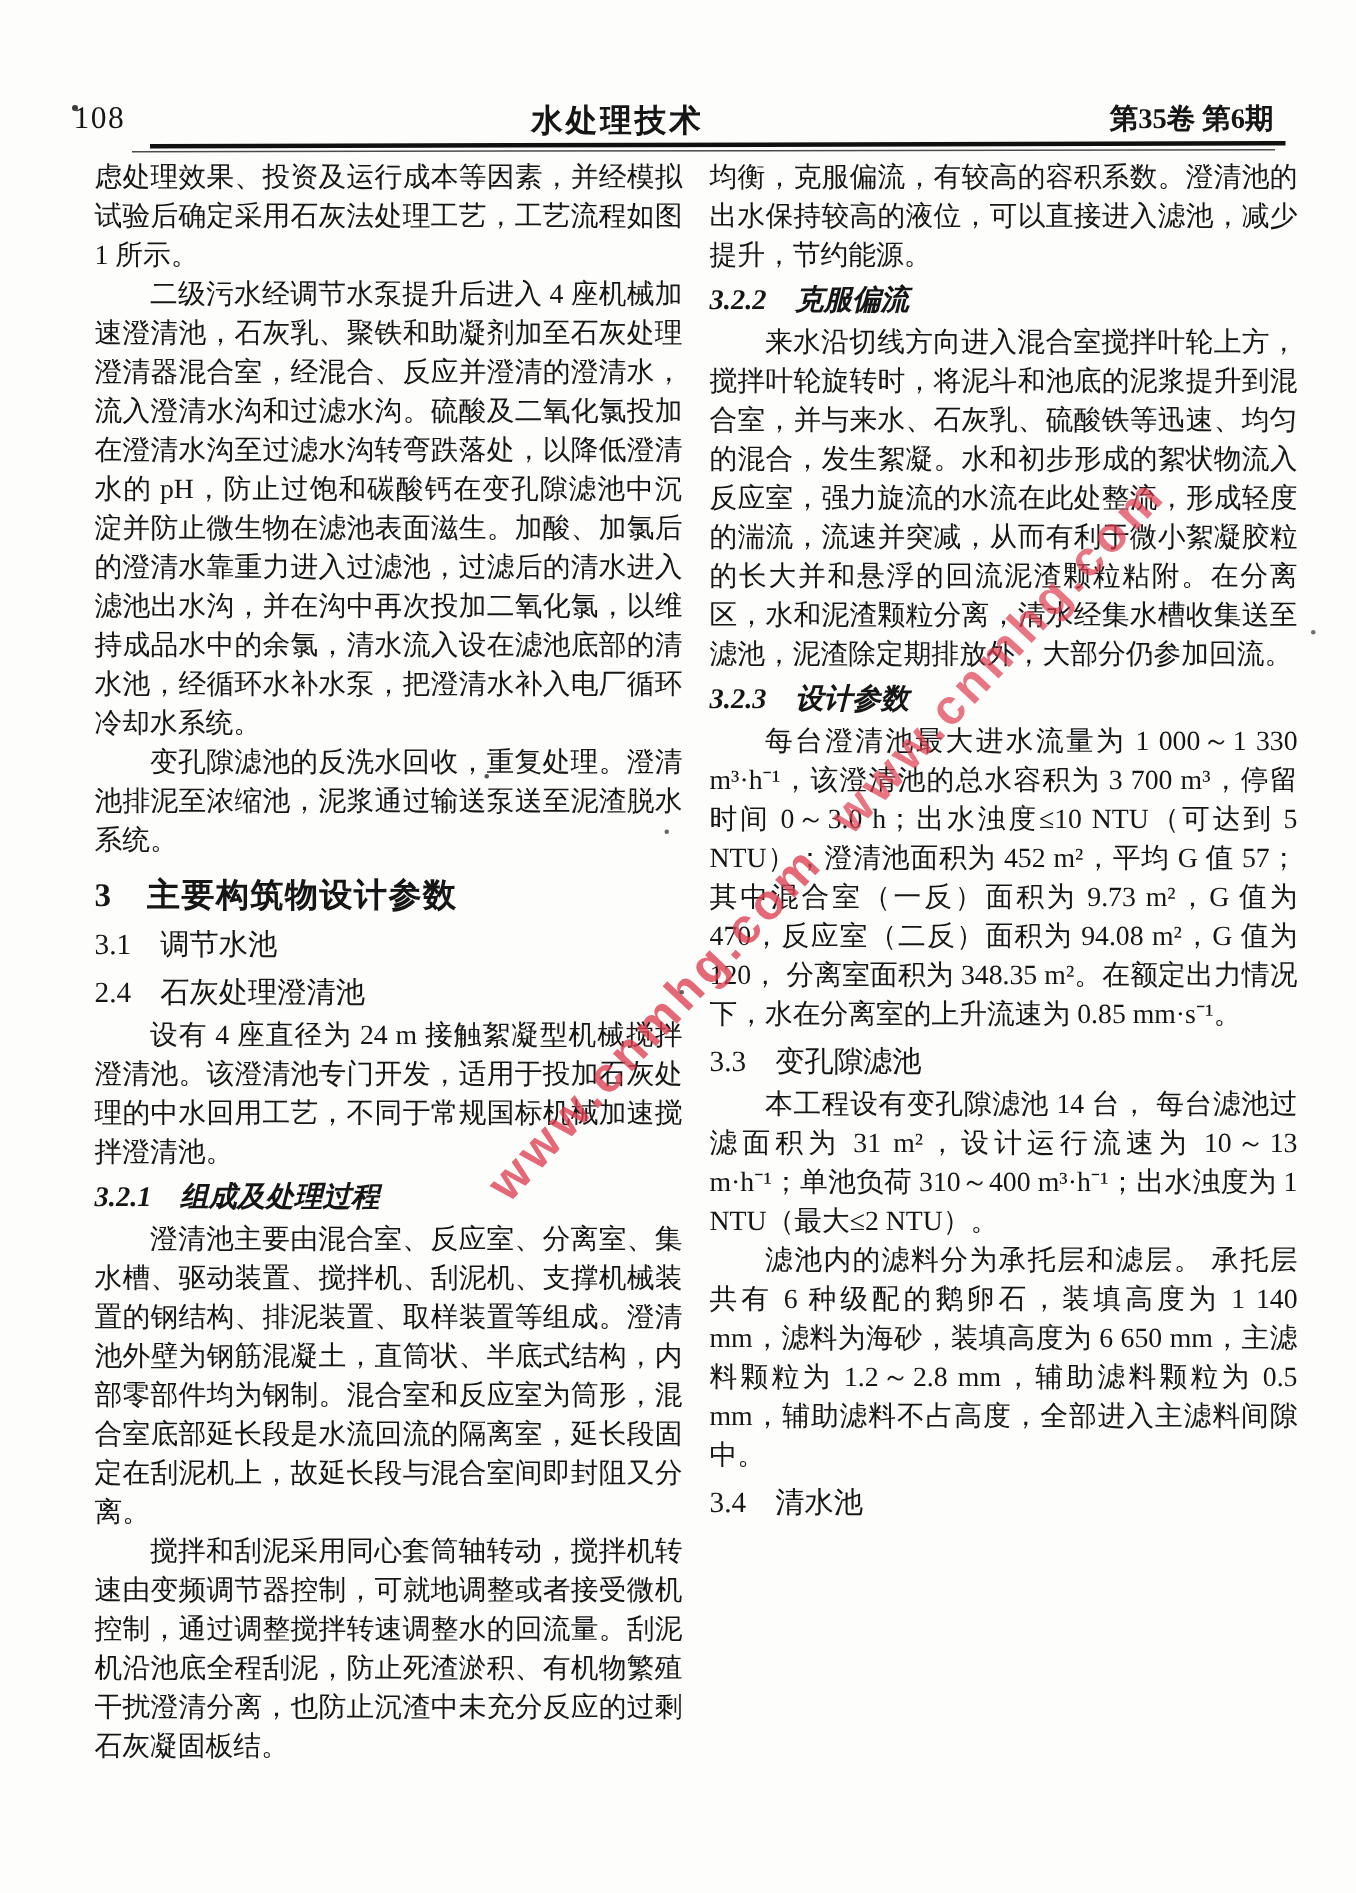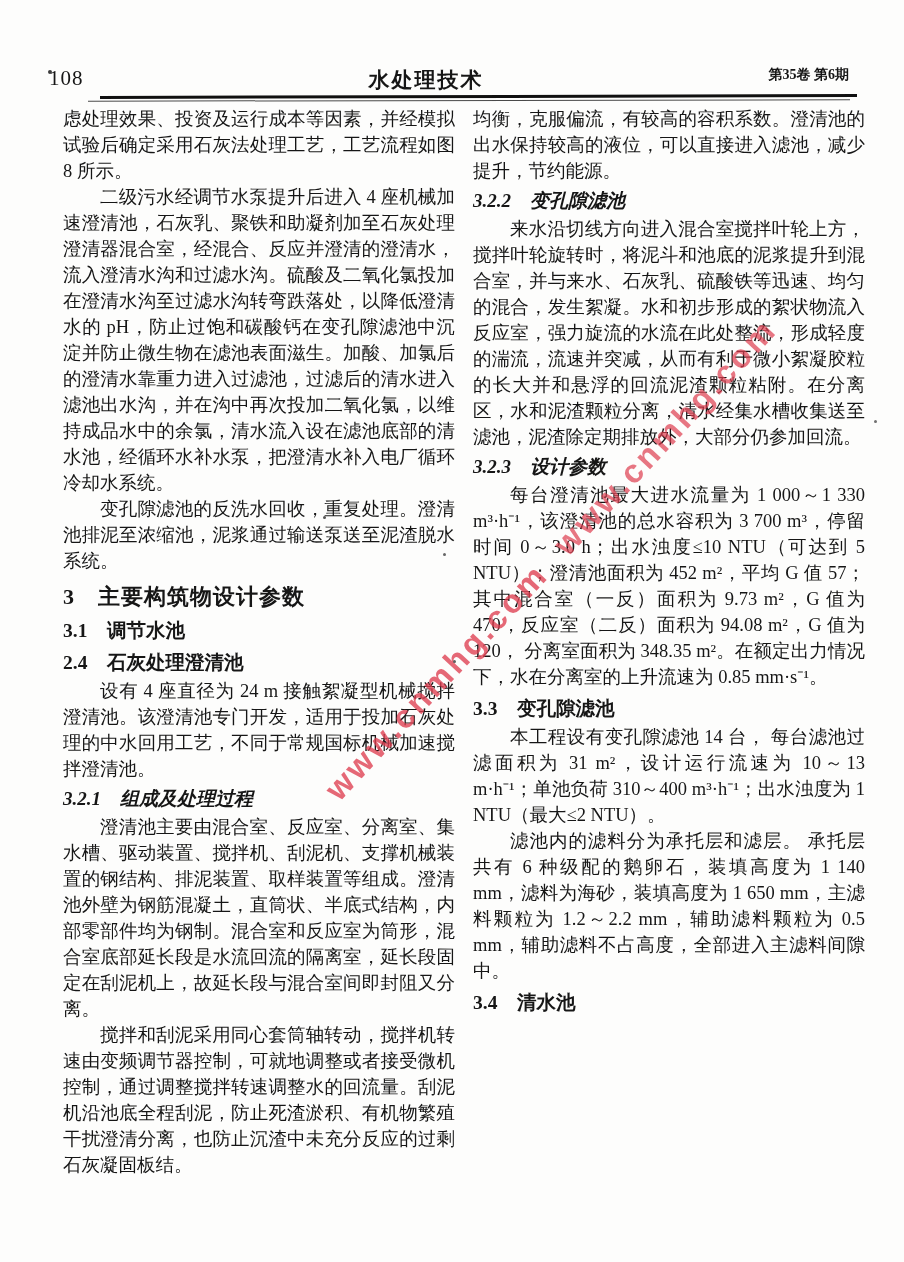--- a/index.html
+++ b/index.html
@@ -16,34 +16,34 @@
     background:#fdfdfc;
     overflow:hidden;
   }
   
   .hdr{
     position:absolute;top:66px;left:49px;width:800px;
     display:flex;align-items:flex-start;
   }
   .hdr .pgnum{font-size:21px;letter-spacing:1px;}
   .hdr .jtitle{flex:1;text-align:center;font-weight:bold;font-size:21px;letter-spacing:2px;}
-  .hdr .issue{font-weight:bold;font-size:14px;white-space:nowrap;}
+  .hdr .issue{font-weight:bold;font-size:19px;white-space:nowrap;}
   .rule-a{position:absolute;top:95px;left:100px;width:757px;height:3px;background:#101010;transform:rotate(-0.15deg);}
   .rule-b{position:absolute;top:100px;left:88px;width:762px;height:1px;background:#4a4a4a;transform:rotate(-0.1deg);}
   
   .cols{
     position:absolute;top:106px;left:63px;width:802px;
     display:flex;gap:18px;
     font-size:18.5px;line-height:26px;
   }
   .col{width:392px;text-align:justify;text-justify:inter-ideograph;}
   .blk{margin:0;}
   .blk.ind{text-indent:2em;font-family:Liberation Serif, serif;}
   .blk.h2{font-weight:bold;font-size:22px;margin:10px 0 8px;letter-spacing:1px;text-indent:0;}
-  .blk.h3{font-weight:bold;font-size:19.5px;margin:6px 0 2px;text-indent:0;}
+  .blk.h3{font-weight:normal;font-size:19.5px;margin:6px 0 2px;text-indent:0;}
   .blk.h4{font-weight:bold;font-style:italic;font-size:19px;margin:4px 0 2px;text-indent:0;}
   
   .wm{
     position:absolute;left:345px;top:770px;
     transform:rotate(-47deg);transform-origin:left bottom;
     color:rgba(222,62,80,0.78);
     font-family:"Liberation Sans","DejaVu Sans",sans-serif;
     font-size:33px;font-weight:bold;letter-spacing:3px;
     white-space:nowrap;pointer-events:none;
   }
@@ -64,40 +64,40 @@
   <div class="hdr">
     <span class="pgnum">108</span>
     <span class="jtitle">水处理技术</span>
     <span class="issue">第35卷  第6期</span>
   </div>
   <div class="rule-a"></div>
   <div class="rule-b"></div>
 
   <div class="cols">
     <div class="col">
-        <div class="blk p">虑处理效果、投资及运行成本等因素，并经模拟试验后确定采用石灰法处理工艺，工艺流程如图 8 所示。</div>
+        <div class="blk p">虑处理效果、投资及运行成本等因素，并经模拟试验后确定采用石灰法处理工艺，工艺流程如图 1 所示。</div>
         <div class="blk p ind">二级污水经调节水泵提升后进入 4 座机械加速澄清池，石灰乳、聚铁和助凝剂加至石灰处理澄清器混合室，经混合、反应并澄清的澄清水，流入澄清水沟和过滤水沟。硫酸及二氧化氯投加在澄清水沟至过滤水沟转弯跌落处，以降低澄清水的 pH，防止过饱和碳酸钙在变孔隙滤池中沉淀并防止微生物在滤池表面滋生。加酸、加氯后的澄清水靠重力进入过滤池，过滤后的清水进入滤池出水沟，并在沟中再次投加二氧化氯，以维持成品水中的余氯，清水流入设在滤池底部的清水池，经循环水补水泵，把澄清水补入电厂循环冷却水系统。</div>
         <div class="blk p ind">变孔隙滤池的反洗水回收，重复处理。澄清池排泥至浓缩池，泥浆通过输送泵送至泥渣脱水系统。</div>
         <div class="blk h2">3　主要构筑物设计参数</div>
         <div class="blk h3">3.1　调节水池</div>
         <div class="blk h3">2.4　石灰处理澄清池</div>
         <div class="blk p ind">设有 4 座直径为 24 m 接触絮凝型机械搅拌澄清池。该澄清池专门开发，适用于投加石灰处理的中水回用工艺，不同于常规国标机械加速搅拌澄清池。</div>
         <div class="blk h4">3.2.1　组成及处理过程</div>
         <div class="blk p ind">澄清池主要由混合室、反应室、分离室、集水槽、驱动装置、搅拌机、刮泥机、支撑机械装置的钢结构、排泥装置、取样装置等组成。澄清池外壁为钢筋混凝土，直筒状、半底式结构，内部零部件均为钢制。混合室和反应室为筒形，混合室底部延长段是水流回流的隔离室，延长段固定在刮泥机上，故延长段与混合室间即封阻又分离。</div>
         <div class="blk p ind">搅拌和刮泥采用同心套筒轴转动，搅拌机转速由变频调节器控制，可就地调整或者接受微机控制，通过调整搅拌转速调整水的回流量。刮泥机沿池底全程刮泥，防止死渣淤积、有机物繁殖干扰澄清分离，也防止沉渣中未充分反应的过剩石灰凝固板结。</div>
       </div>
     <div class="col">
         <div class="blk p">均衡，克服偏流，有较高的容积系数。澄清池的出水保持较高的液位，可以直接进入滤池，减少提升，节约能源。</div>
-        <div class="blk h4">3.2.2　变孔隙滤池</div>
+        <div class="blk h4">3.2.2　克服偏流</div>
         <div class="blk p ind">来水沿切线方向进入混合室搅拌叶轮上方，搅拌叶轮旋转时，将泥斗和池底的泥浆提升到混合室，并与来水、石灰乳、硫酸铁等迅速、均匀的混合，发生絮凝。水和初步形成的絮状物流入反应室，强力旋流的水流在此处整流，形成轻度的湍流，流速并突减，从而有利于微小絮凝胶粒的长大并和悬浮的回流泥渣颗粒粘附。在分离区，水和泥渣颗粒分离，清水经集水槽收集送至滤池，泥渣除定期排放外，大部分仍参加回流。</div>
         <div class="blk h4">3.2.3　设计参数</div>
         <div class="blk p ind">每台澄清池最大进水流量为 1 000～1 330 m³·h⁻¹，该澄清池的总水容积为 3 700 m³，停留时间 0～3.0 h；出水浊度≤10 NTU（可达到 5 NTU）；澄清池面积为 452 m²，平均 G 值 57；其中混合室（一反）面积为 9.73 m²，G 值为 470，反应室（二反）面积为 94.08 m²，G 值为 120， 分离室面积为 348.35 m²。在额定出力情况下，水在分离室的上升流速为 0.85 mm·s⁻¹。</div>
         <div class="blk h3">3.3　变孔隙滤池</div>
         <div class="blk p ind">本工程设有变孔隙滤池 14 台， 每台滤池过滤面积为 31 m²，设计运行流速为 10～13 m·h⁻¹；单池负荷 310～400 m³·h⁻¹；出水浊度为 1 NTU（最大≤2 NTU）。</div>
-        <div class="blk p ind">滤池内的滤料分为承托层和滤层。 承托层共有 6 种级配的鹅卵石，装填高度为 1 140 mm，滤料为海砂，装填高度为 1 650 mm，主滤料颗粒为 1.2～2.2 mm，辅助滤料颗粒为 0.5 mm，辅助滤料不占高度，全部进入主滤料间隙中。</div>
+        <div class="blk p ind">滤池内的滤料分为承托层和滤层。 承托层共有 6 种级配的鹅卵石，装填高度为 1 140 mm，滤料为海砂，装填高度为 6 650 mm，主滤料颗粒为 1.2～2.8 mm，辅助滤料颗粒为 0.5 mm，辅助滤料不占高度，全部进入主滤料间隙中。</div>
         <div class="blk h3">3.4　清水池</div>
       </div>
   </div>
 
   <div class="wm">
     <span class="seg1">www.cnmhg.com</span><span class="seg2">www.cnmhg.com</span>
   </div>
 
   <div class="speck sp1"></div>
   <div class="speck sp2"></div>

